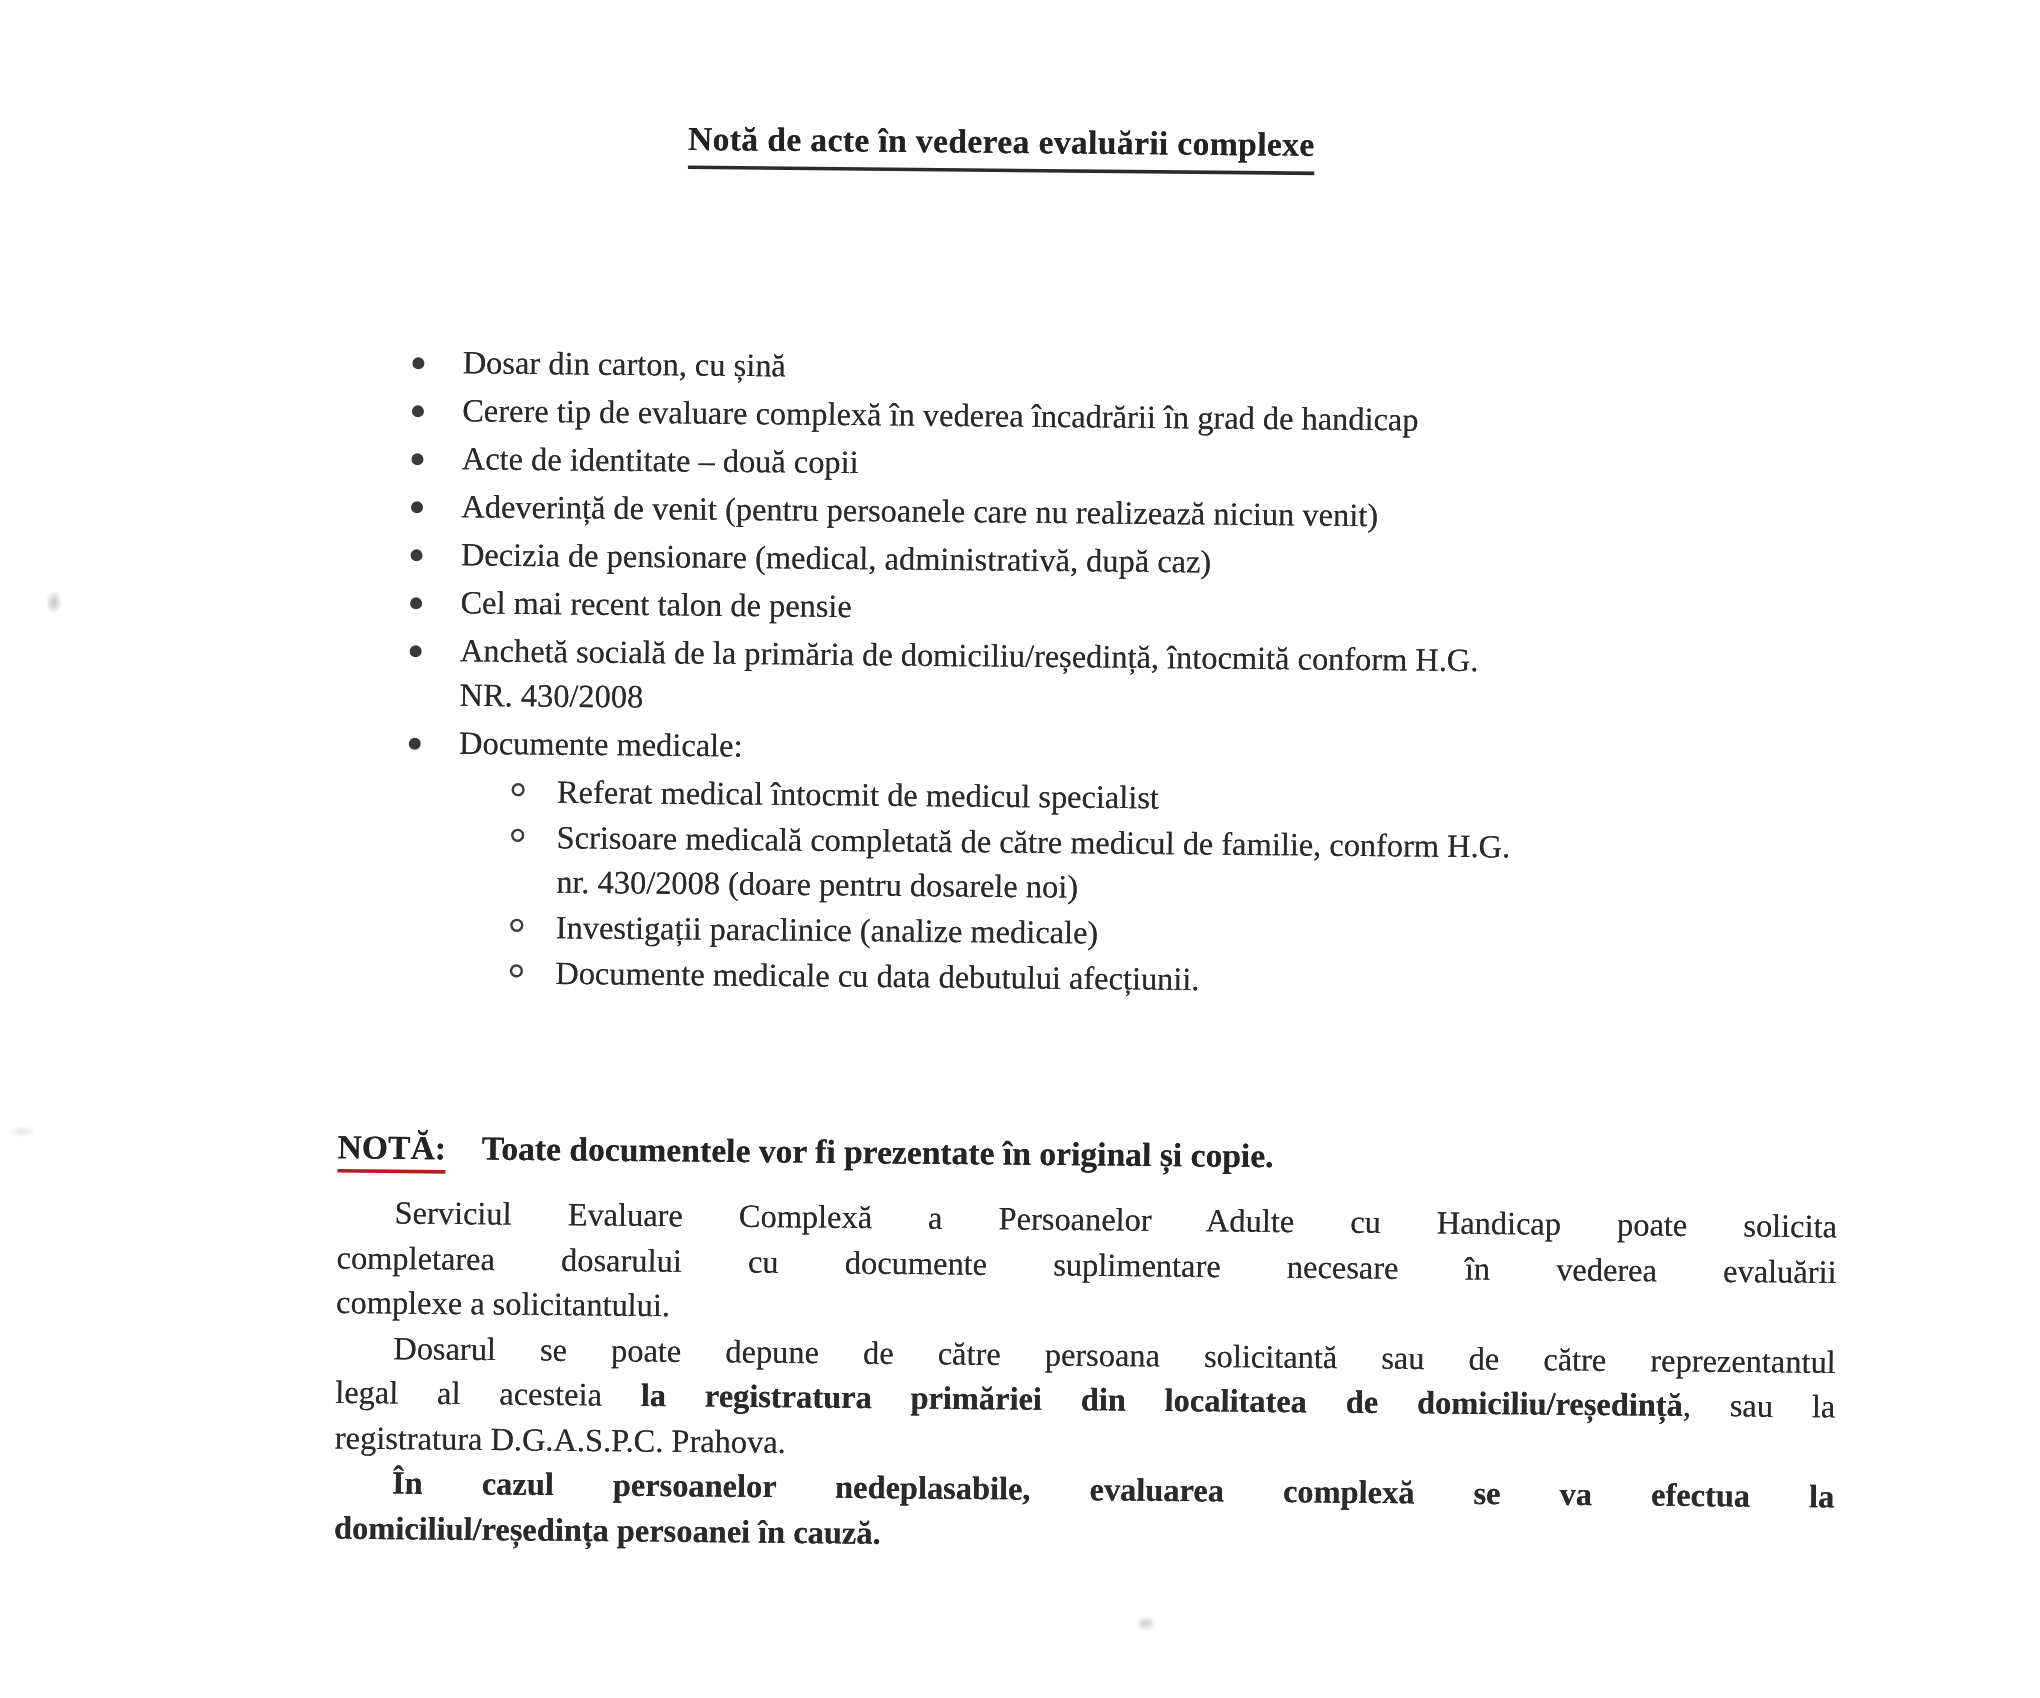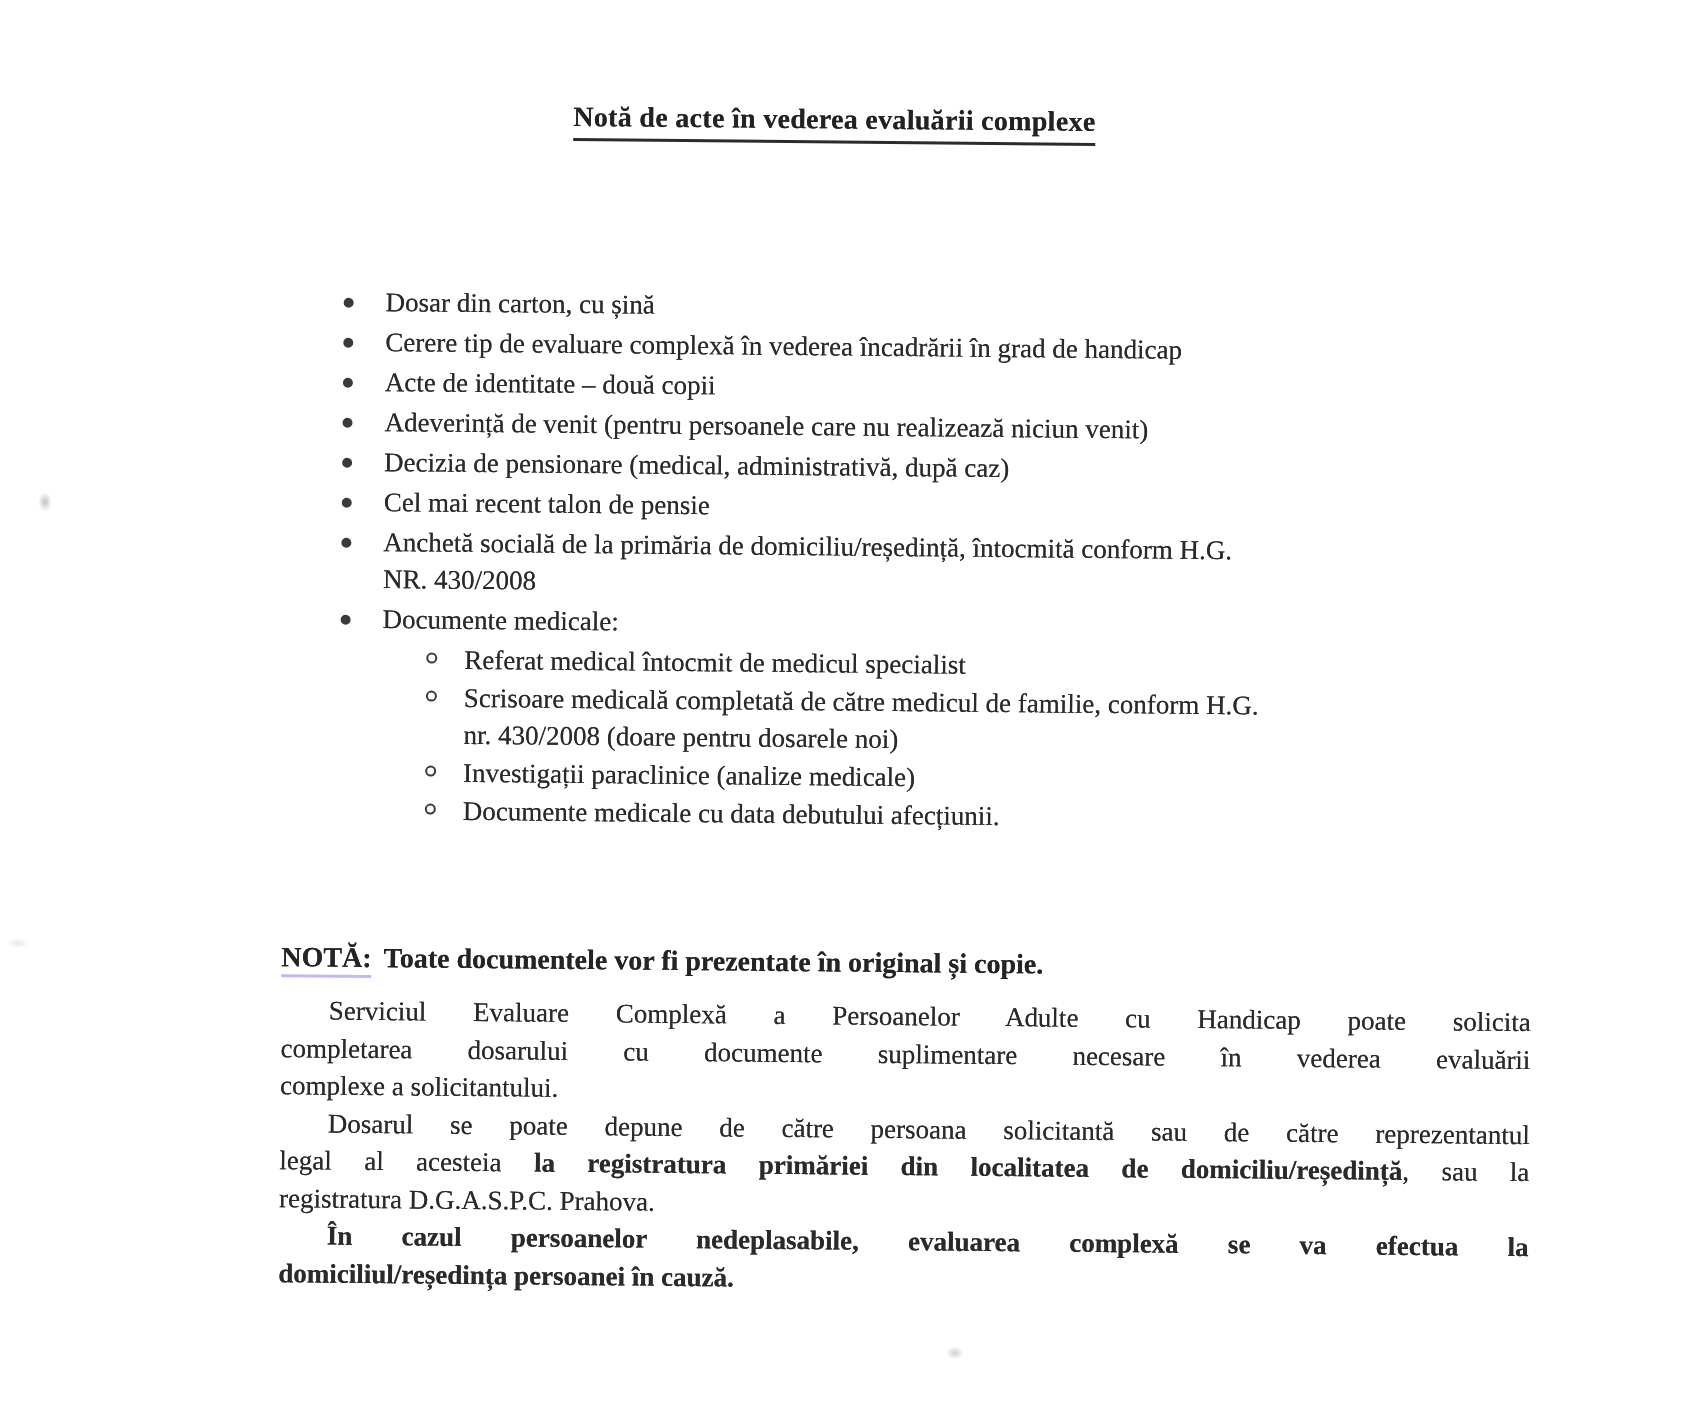--- a/index.html
+++ b/index.html
@@ -95,23 +95,23 @@
     left: 290px;
     top: 936px;
     width: 1250px;
     margin: 0;
     font-size: 28px;
     font-weight: bold;
     line-height: 38px;
     color: #242424;
   }
   .note-label {
-    border-bottom: 3px solid #c4b5fd;
+    border-bottom: 3px solid #b91c1c;
     padding-bottom: 2px;
-    margin-right: 12px;
+    margin-right: 30px;
   }
 
   .body-text {
     position: absolute;
     left: 290px;
     top: 990px;
     width: 1250px;
     font-size: 27px;
     line-height: 37.5px;
   }

